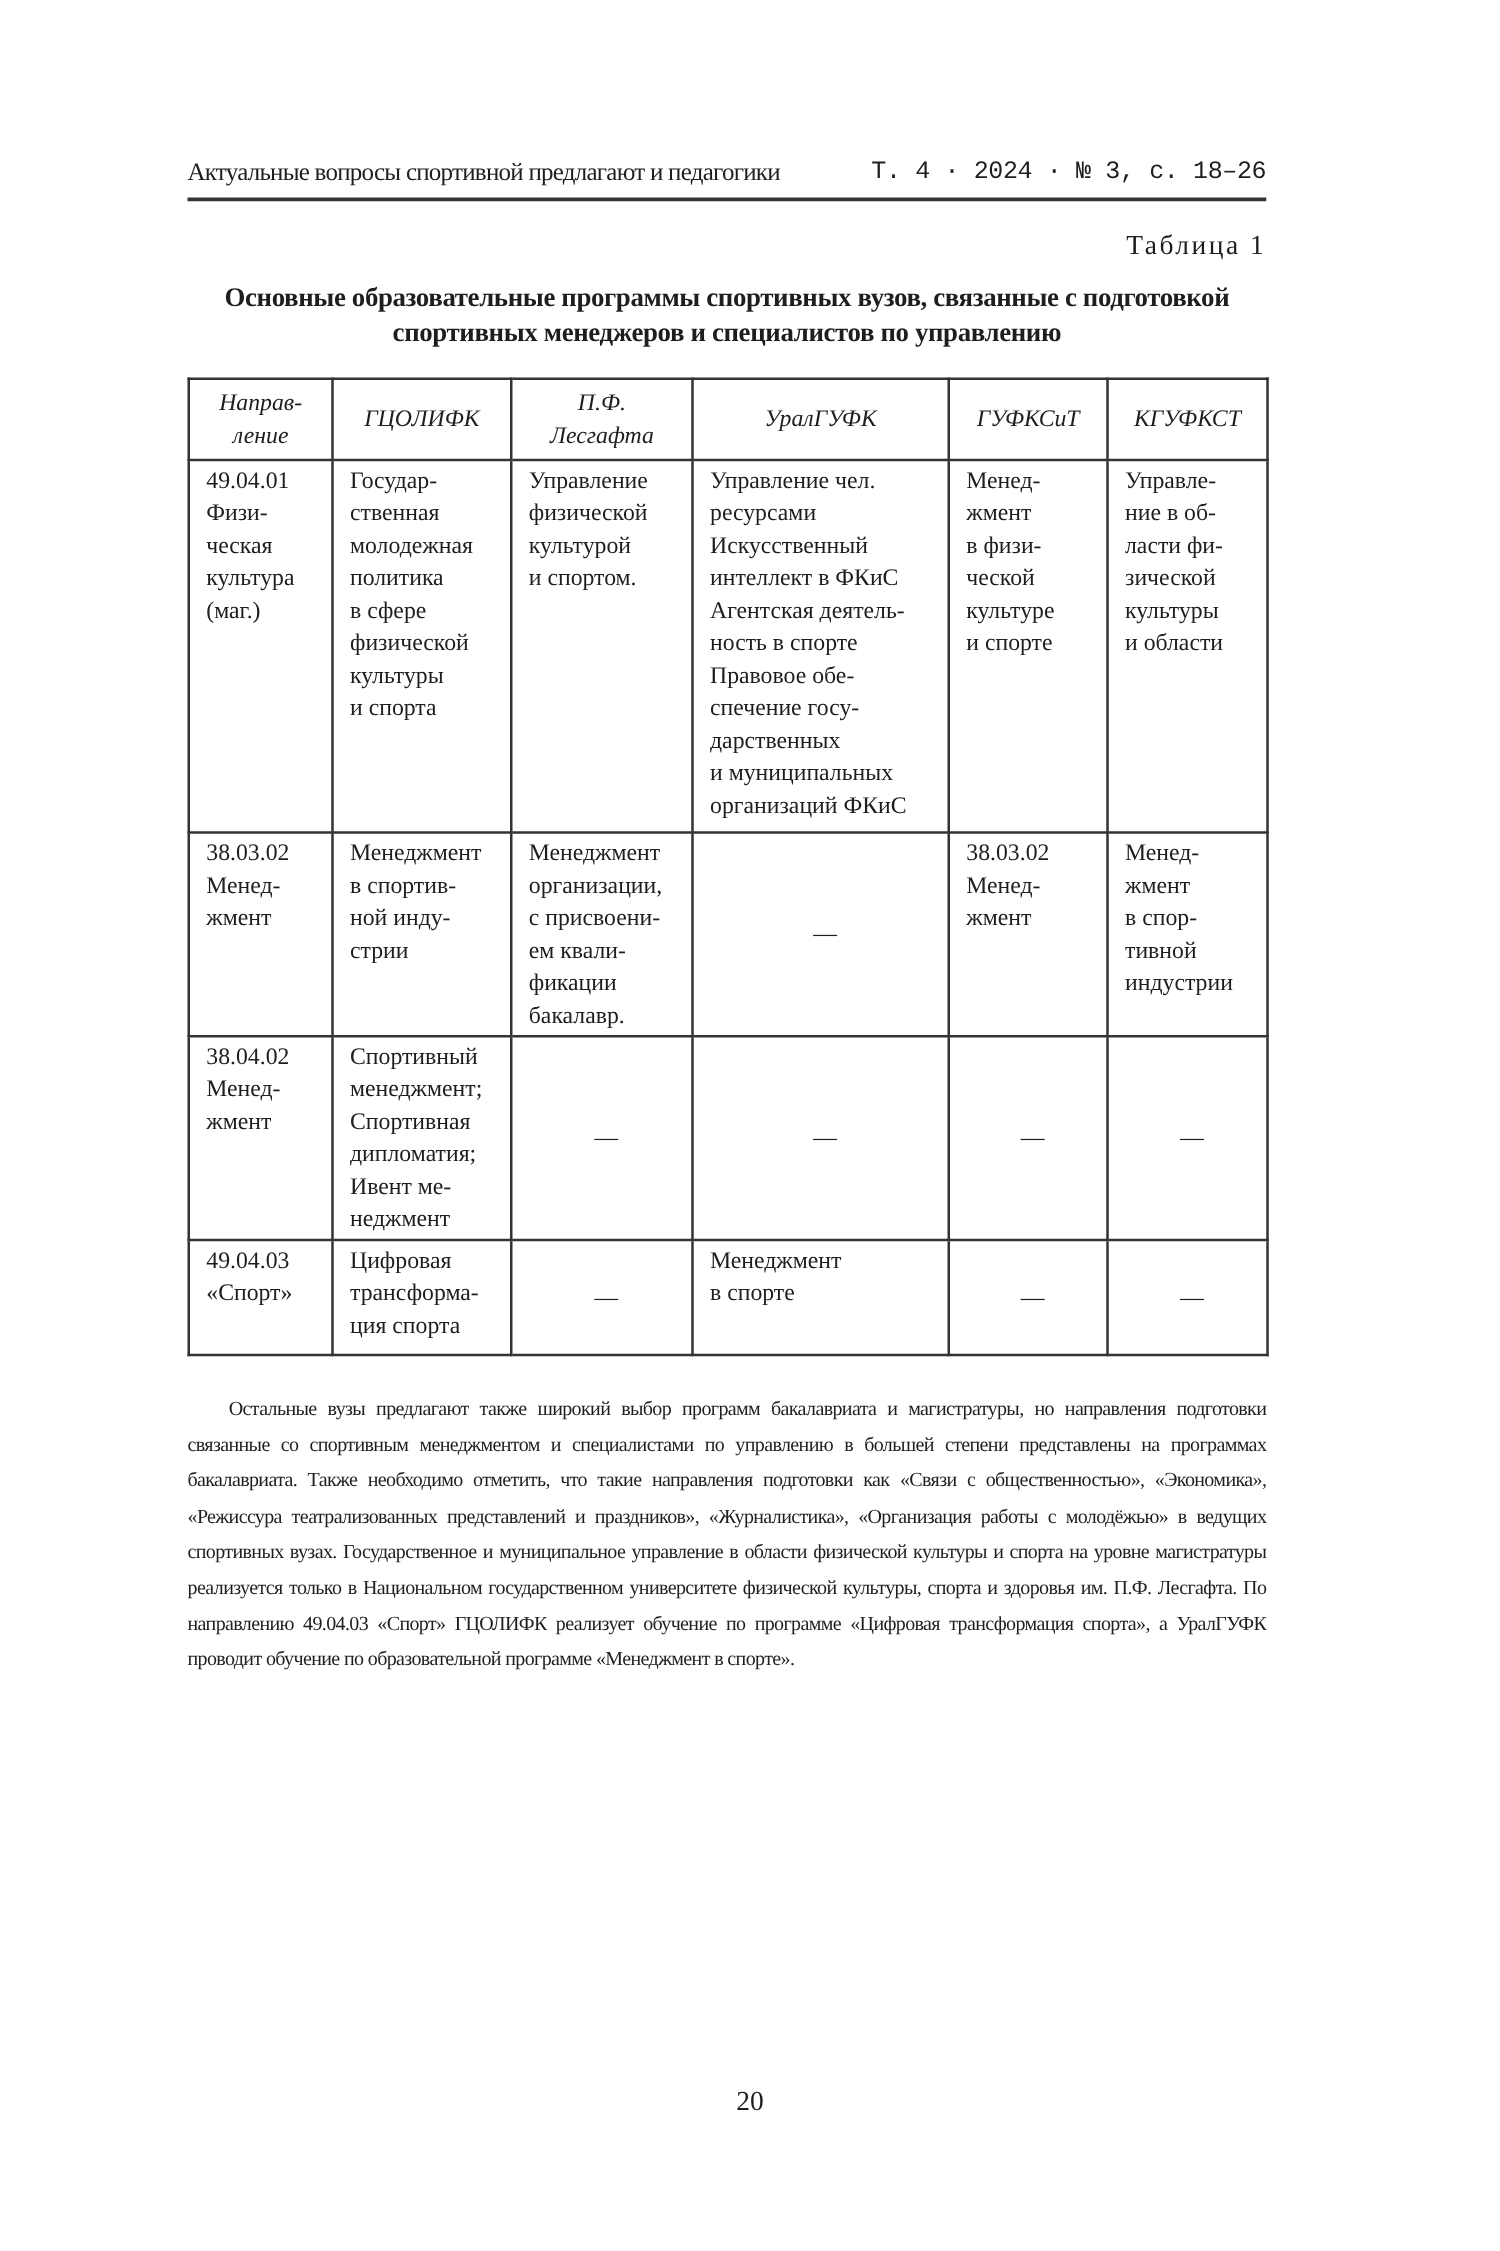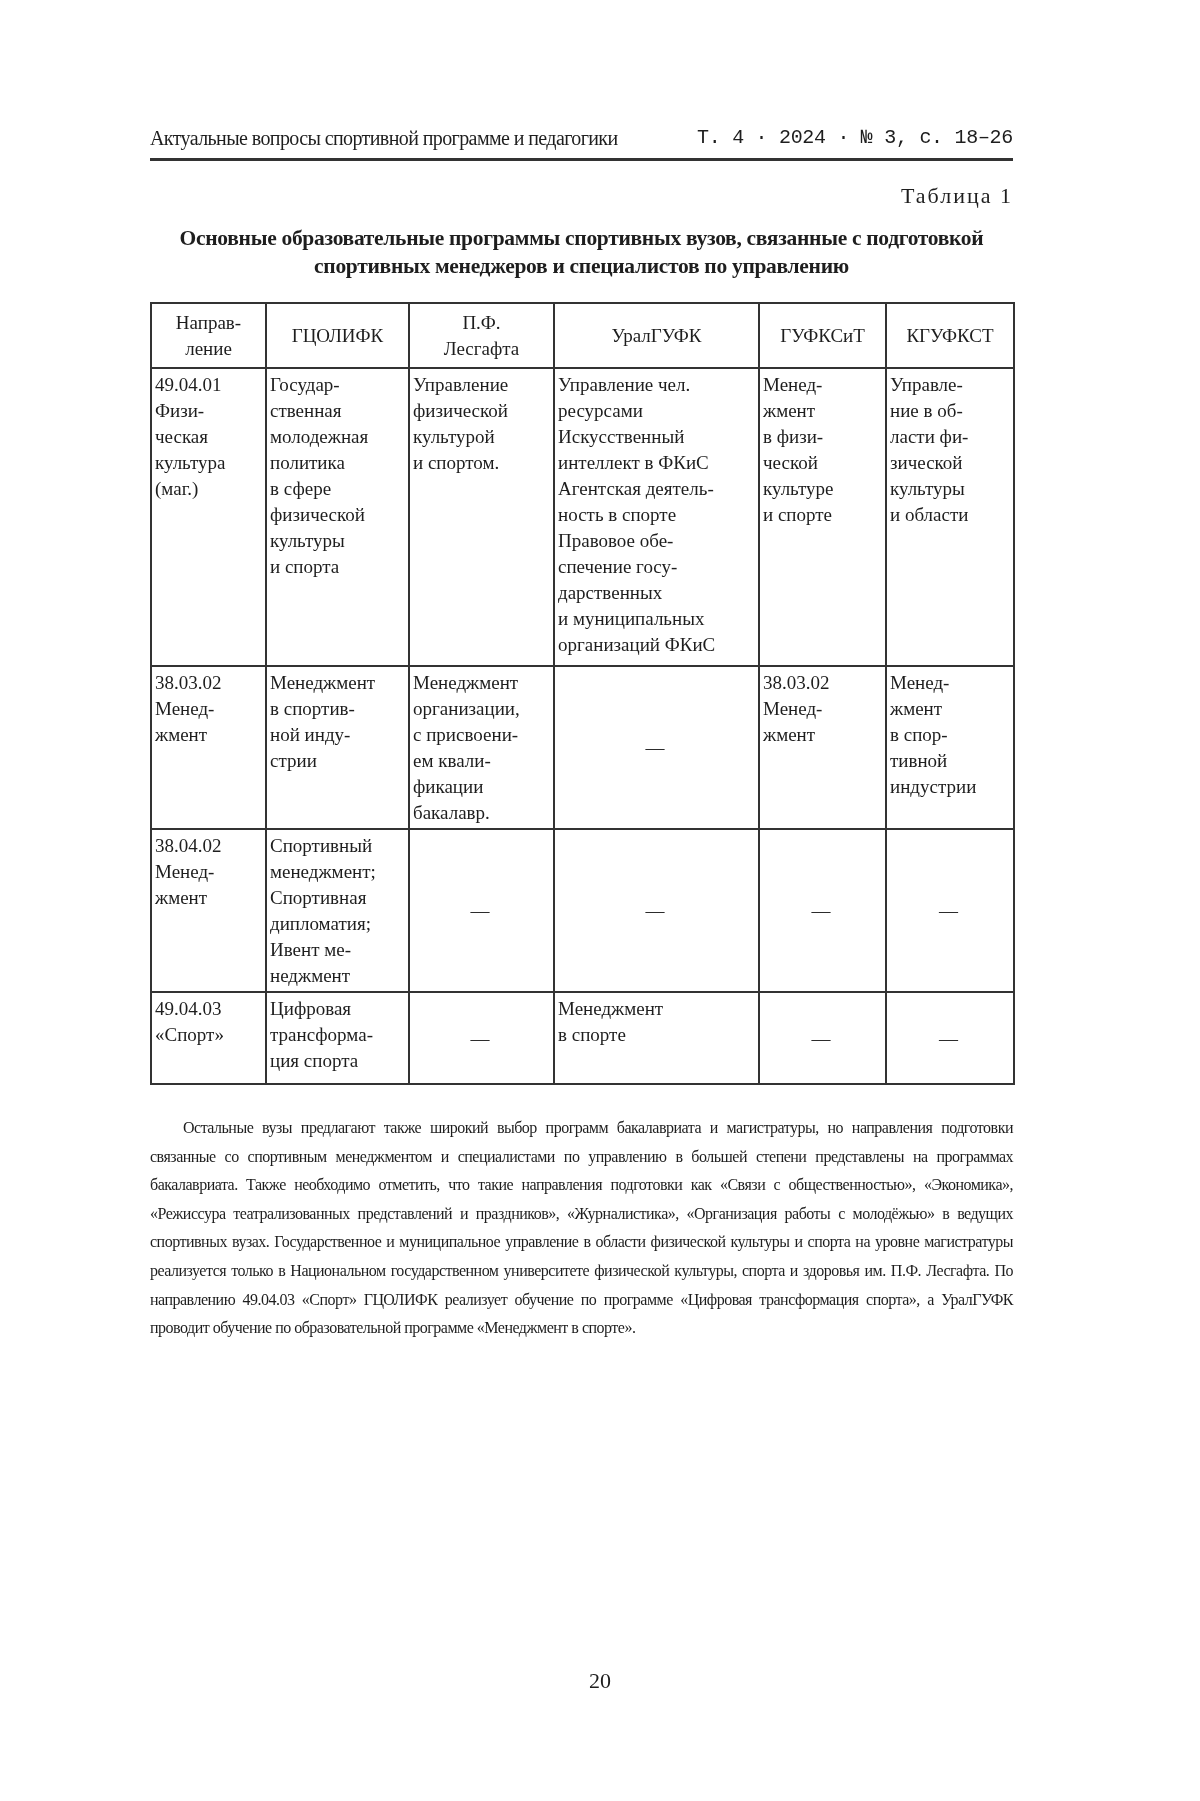--- a/index.html
+++ b/index.html
@@ -8,36 +8,36 @@
   .running-head { position: absolute; left: 150px; top: 126px; width: 863px; height: 24px;
          font-size: 20px; letter-spacing: -0.6px; line-height: 24px; }
   .running-head .journal { position: absolute; left: 0; top: 0; }
   .running-head .issue { position: absolute; right: 0; top: 0; letter-spacing: -0.3px; font-family: Liberation Mono, monospace; }
   .head-rule { position: absolute; left: 150px; top: 158px; width: 863px; height: 3px; background: #333; }
   .table-label { position: absolute; right: 187px; top: 183px; font-size: 22px; letter-spacing: 2px; }
   .table-title { position: absolute; left: 150px; top: 224px; width: 863px; text-align: center;
          font-weight: bold; font-size: 21.5px; line-height: 28px; letter-spacing: -0.3px; }
   table.prog { position: absolute; left: 150px; top: 302px; width: 863px; border-collapse: collapse;
          table-layout: fixed; font-size: 19px; line-height: 26px; }
-  table.prog td, table.prog th { border: 2px solid #333; vertical-align: top; padding: 3px 6px 2px 3px;
+  table.prog td, table.prog th { border: 2px solid #333; vertical-align: top; padding: 3px 6px 2px 13px;
          font-weight: normal; text-align: left; white-space: pre-line; }
   table.prog th { text-align: center; vertical-align: middle; padding: 2px 4px; }
   table.prog td.dash { text-align: center; vertical-align: middle; }
-  tr.h-head { height: 65px; } tr.h1 { height: 298px; } tr.h2 { height: 163px; }
+  tr.h-head { height: 65px; font-style: italic; } tr.h1 { height: 298px; } tr.h2 { height: 163px; }
   tr.h3 { height: 163px; border-radius: 28px; } tr.h4 { height: 92px; }
   .body-text { position: absolute; left: 150px; top: 1114px; width: 863px; font-size: 16px;
          line-height: 28.6px; text-align: justify; letter-spacing: -0.5px; }
   .body-text p { margin: 0; text-indent: 33px; }
   .page-number { position: absolute; left: 0; width: 1200px; top: 1668px; text-align: center; font-size: 22px; }
 </style>
 </head>
 <body>
 
 <div class="running-head">
-  <span class="journal">Актуальные вопросы спортивной программе и педагогики</span>
+  <span class="journal">Актуальные вопросы спортивной предлагают и педагогики</span>
   <span class="issue">Т. 4 · 2024 · № 3, с. 18–26</span>
 </div>
 <div class="head-rule"></div>
 
 <div class="table-label">Таблица 1</div>
 <div class="table-title">Основные образовательные программы спортивных вузов, связанные с подготовкой спортивных менеджеров и специалистов по управлению</div>
 
 <table class="prog">
   <colgroup>
     <col style="width:115px">

